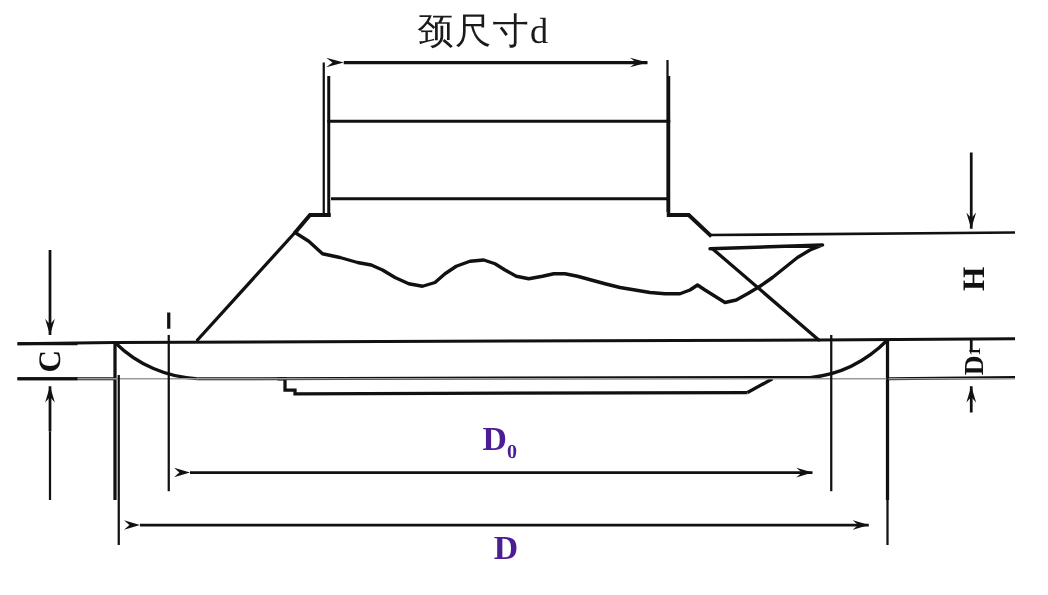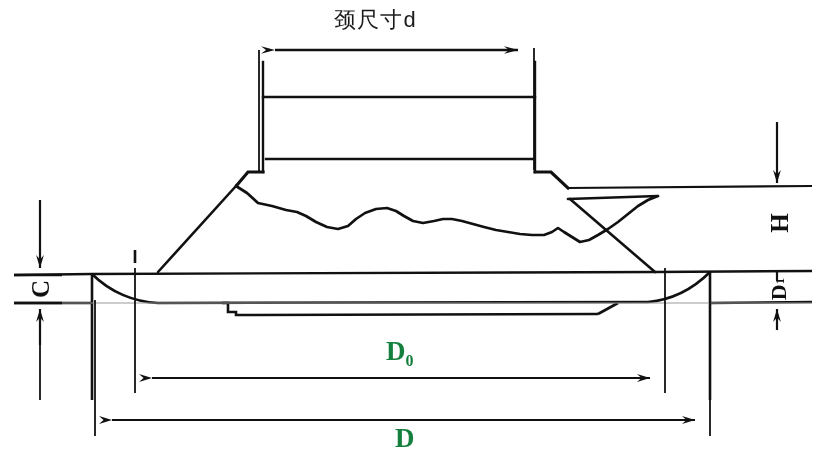--- a/index.html
+++ b/index.html
@@ -23,30 +23,30 @@
     height: 476px;
   }
   .lbl {
     position: absolute;
     color: #111111;
     white-space: nowrap;
     line-height: 1;
     user-select: none;
   }
   .lbl-cjk {
-    font-family: Liberation Mono, monospace;
-    font-size: 22px;
+    font-family: Liberation Serif, serif;
+    font-size: 29px;
     letter-spacing: 1px;
     color: #1a1a1a;
   }
   .lbl-dim {
     font-family: "Liberation Serif", serif;
     font-weight: bold;
     font-size: 27px;
-    color: #15803d;
+    color: #4c1d95;
   }
   .lbl-dim .sub {
     font-size: 16px;
     vertical-align: sub;
     font-weight: bold;
   }
   .rot90 {
     transform: rotate(-90deg);
     transform-origin: 50% 50%;
   }

